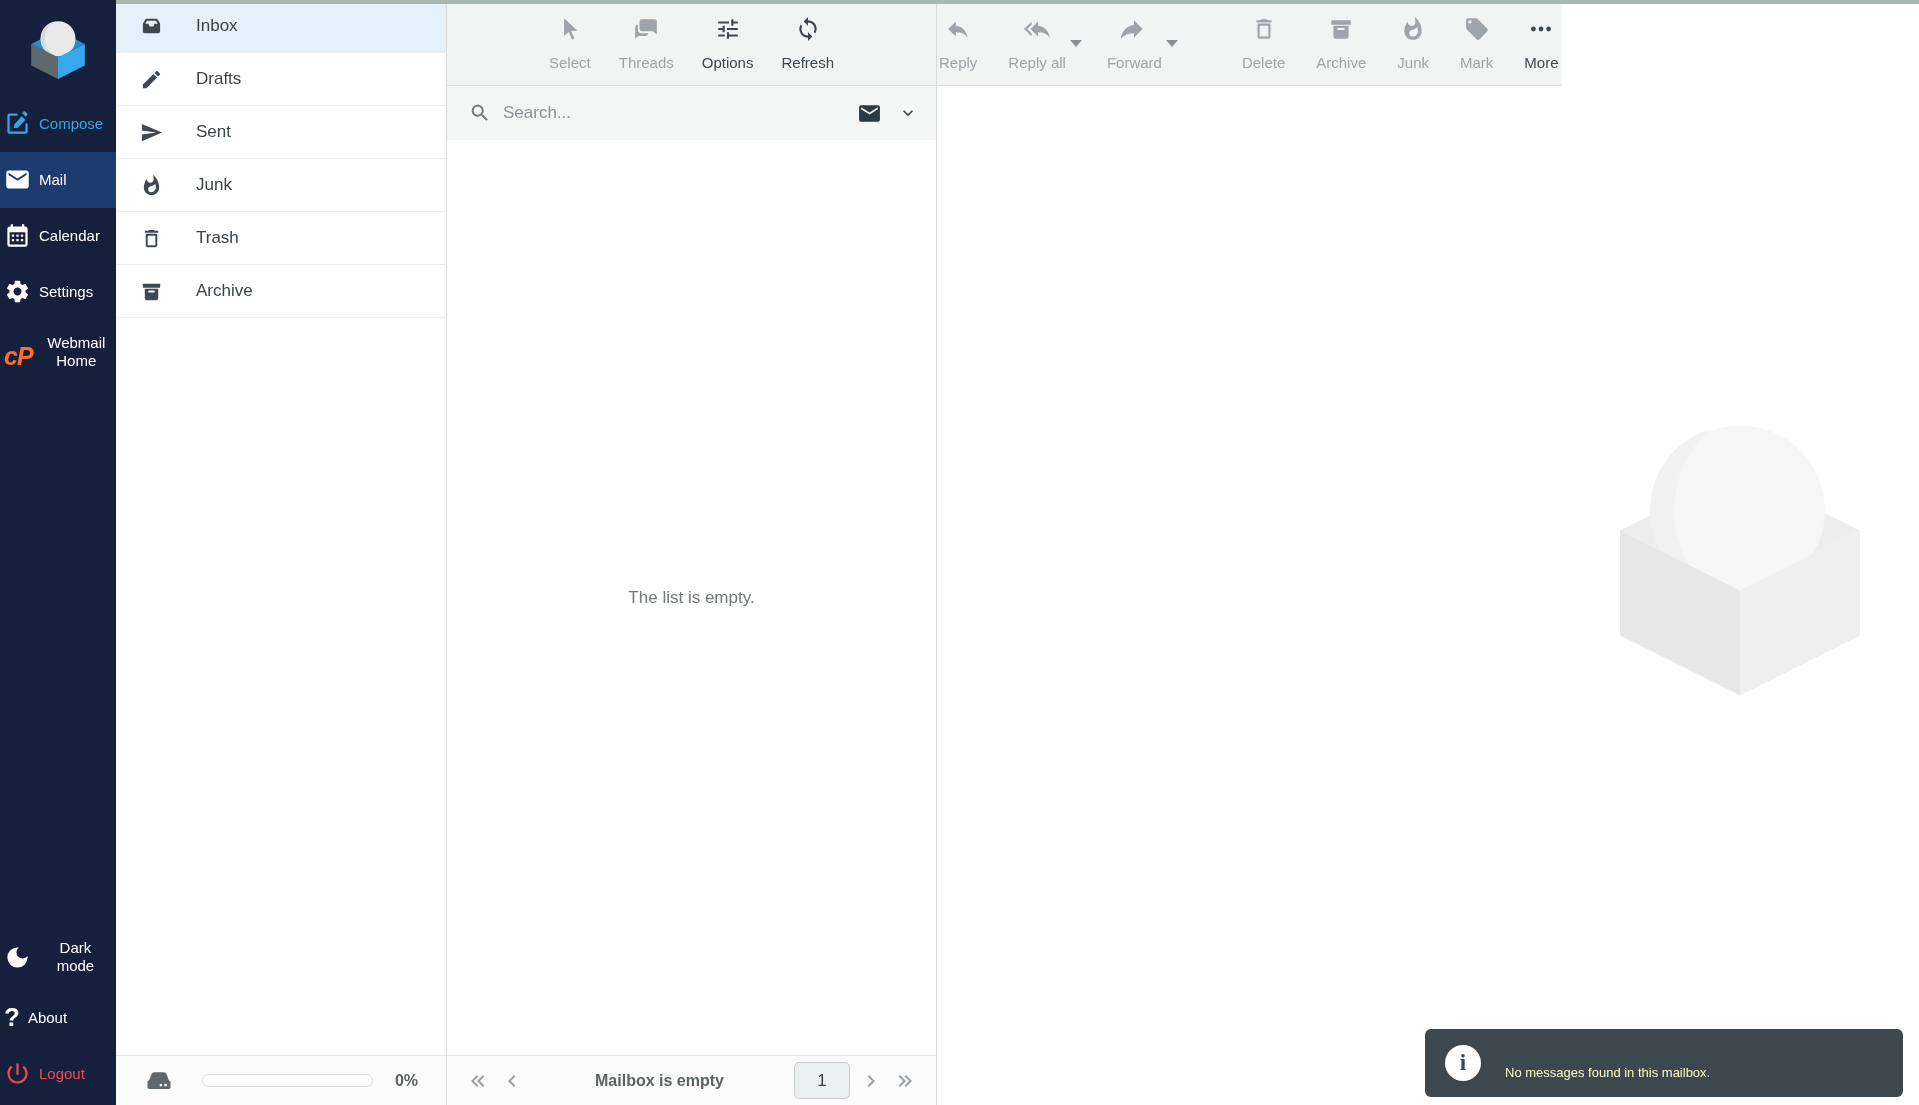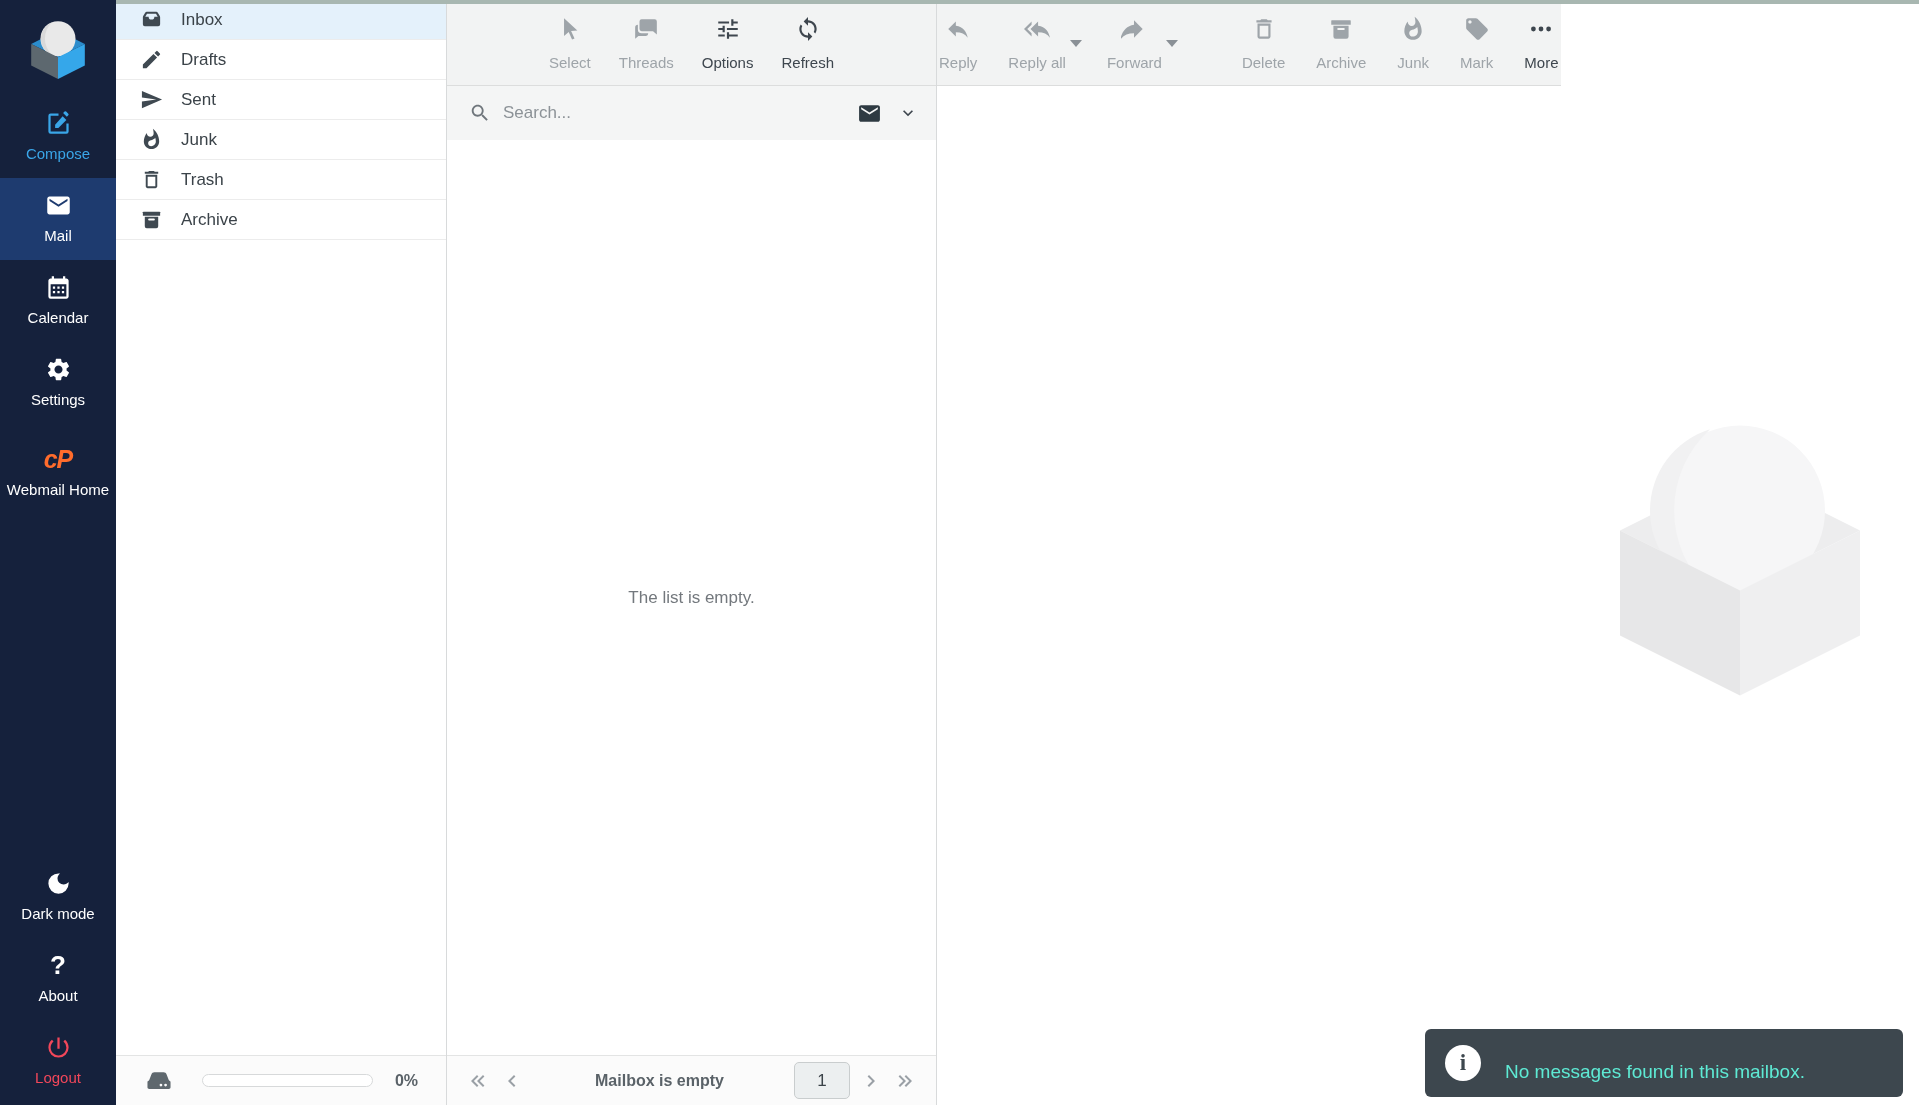--- a/index.html
+++ b/index.html
@@ -8,21 +8,21 @@
 
   .app { position:relative; width:1919px; height:1105px; display:flex; }
 
   .top-strip { position:absolute; left:116px; right:0; top:0; height:4px;
                background:#a8b7b1; z-index:40; }
 
   
   .sidebar { width:116px; min-width:116px; height:100%; background:#15213c;
              display:flex; flex-direction:column; align-items:stretch; color:#fff; }
   .logo-box { height:96px; display:flex; align-items:center; justify-content:center; }
-  .nav-item { display:flex; flex-direction:column; align-items:center; gap:8px;
+  .nav-item { display:flex; flex-direction:row; align-items:center; gap:8px;
               padding:14px 4px 15px; cursor:pointer; text-align:center; }
   .nav-item .lbl { font-size:15px; line-height:18px; color:#fff; }
   .nav-item svg { width:27px; height:27px; fill:#fff; }
   .nav-item.compose svg { fill:#3aa6e8; }
   .nav-item.compose .lbl { color:#3aa6e8; }
   .nav-item.active { background:#1e3b6f; }
   .nav-item.logout svg { fill:#f2475a; }
   .nav-item.logout .lbl { color:#f2475a; }
   .cp-glyph { font-size:25px; font-weight:bold; font-style:italic; color:#ff6c2c;
               line-height:27px; letter-spacing:-1px;margin-top:8px; }
@@ -35,21 +35,21 @@
   .col-folders { width:331px; min-width:331px; height:100%; display:flex;
                  flex-direction:column; border-right:1px solid #d8dadb; background:#fff; }
   .acct-header { height:86px; background:#f2f3f3; border-bottom:1px solid #dcdddd;
                  display:flex; align-items:center; padding:0 12px 0 20px; }
   .acct-email { flex:1; text-align:center; font-size:18px; font-weight:bold; color:#2f363c; }
   .kebab-btn { width:30px; height:34px; display:flex; align-items:center;
                justify-content:center; cursor:pointer; }
   .kebab-btn svg { width:22px; height:22px; fill:#37404a; }
 
   .folder-list { flex:1; overflow:hidden; }
-  .folder-row { height:40px; display:flex; align-items:center; gap:18px;
+  .folder-row { height:53px; display:flex; align-items:center; gap:33px;
                 padding:0 10px 0 24px; border-bottom:1px solid #ececec; cursor:pointer; }
   .folder-row svg { width:23px; height:23px; fill:#3f4951; flex:none; }
   .folder-row .lbl { font-size:17px; color:#3b4349; }
   .folder-row.selected { background:#e4f1fb; }
 
   .quota-bar { height:50px; border-top:1px solid #e3e4e4; background:#fbfbfb;
                display:flex; align-items:center; padding:0 28px; }
   .quota-bar svg { width:30px; height:26px; fill:#5f686e; flex:none; }
   .quota-track { flex:1; height:13px; border:1px solid #d7d9da; border-radius:7px;
                  background:#fff; margin:0 22px 0 28px; }
@@ -102,21 +102,21 @@
   .main-body { flex:1; display:flex; align-items:center; justify-content:center; }
   .watermark { width:300px; height:288px; }
 
   .toast { position:absolute; right:16px; bottom:8px; width:478px; height:68px;
            background:#3d474e; border-radius:6px; display:flex; align-items:center;
            padding:0 20px; gap:24px; z-index:60; }
   .info-circle { width:36px; height:36px; border-radius:50%; background:#fff;
                  color:#3d474e; display:flex; align-items:center; justify-content:center;
                  font-size:23px; font-weight:bold; font-family:"Liberation Serif", serif;
                  flex:none; }
-  .toast .msg { color:#5eead4; font-size:19px;margin-top:18px; }
+  .toast .msg { color:#fef9c3; font-size:13px;margin-top:18px; }
 
   .hidden-defs { position:absolute; width:0; height:0; overflow:hidden; }
 </style>
 </head>
 <body>
 
 <svg class="hidden-defs" xmlns="http://www.w3.org/2000/svg">
   <defs>
     <symbol id="i-compose" viewBox="0 0 24 24">
       <path d="M5 3a2 2 0 0 0-2 2v14a2 2 0 0 0 2 2h14a2 2 0 0 0 2-2v-7h-2v7H5V5h7V3H5z"></path>

